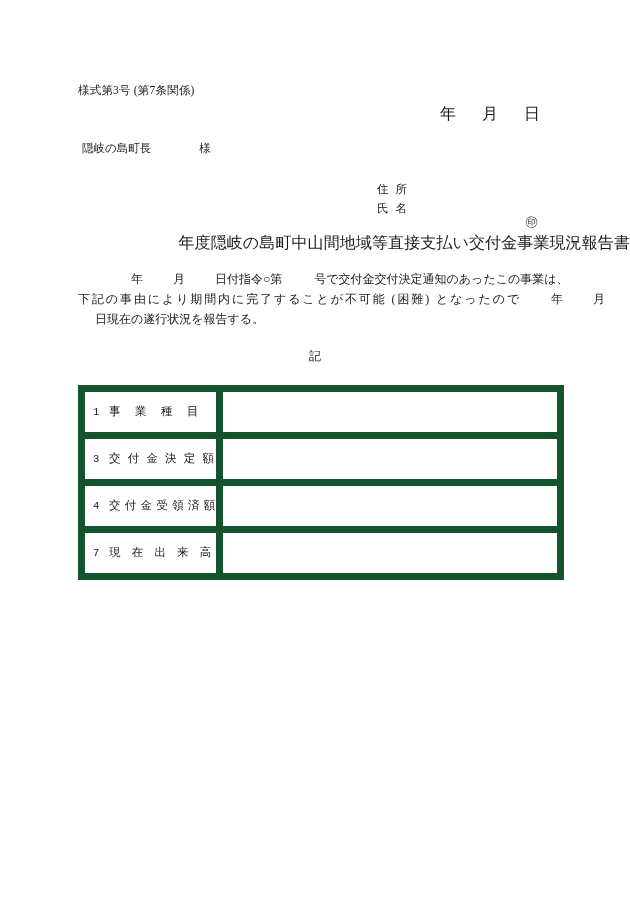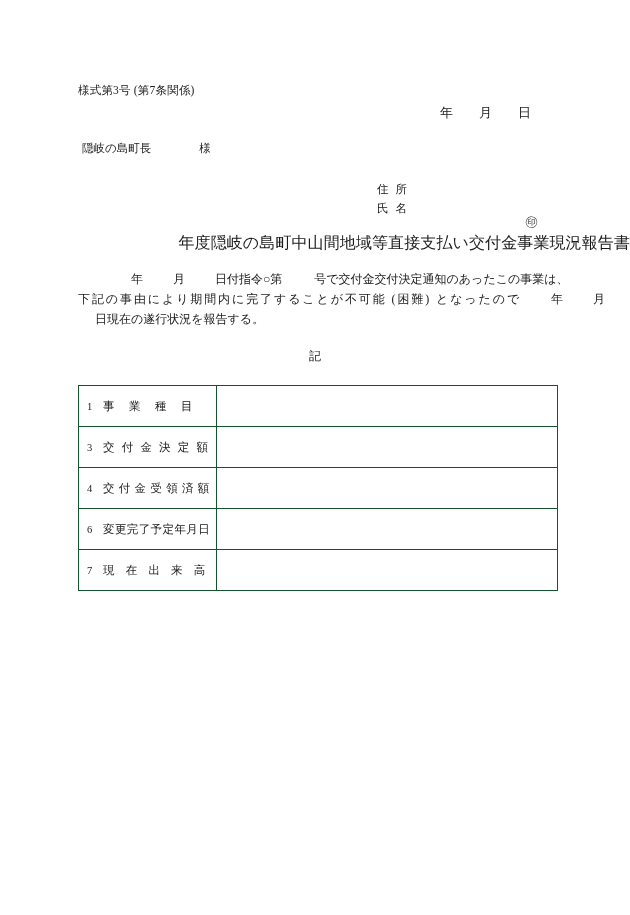--- a/index.html
+++ b/index.html
@@ -26,21 +26,21 @@
   .form-no {
     left: 78px;
     top: 83px;
     font-size: 11.5px;
     letter-spacing: 0.2px;
     white-space: nowrap;
   }
   .date-line {
     left: 440px;
     top: 104px;
-    font-size: 13px;
+    font-size: 16px;
     white-space: nowrap;
   }
   .date-line .seg { display: inline-block; }
   .date-line .gap-a { display: inline-block; width: 26px; }
   .date-line .gap-b { display: inline-block; width: 26px; }
 
   .addressee {
     left: 82px;
     top: 141px;
     font-size: 11.5px;
@@ -110,23 +110,24 @@
 
   
   .form-table {
     left: 78px;
     top: 385px;
     width: 479px;
     border-collapse: collapse;
     table-layout: fixed;
   }
   .form-table td {
-    border: 1px solid #14532d;
+    border: 7px solid #14532d;
     padding: 0;
     vertical-align: middle;
+    font-family: Liberation Mono, monospace;
   }
   .col-label { width: 138px; }
   .col-value { width: 341px; }
 
   .cell-label {
     font-size: 11.5px;
     padding: 0 0 0 8px;
     height: 40px;
     white-space: nowrap;
     line-height: 40px;
@@ -221,28 +222,20 @@
         <td>
           <div class="cell-label">
             <span class="num">4</span><span class="txt sp-med2">交付金受領済額</span>
           </div>
         </td>
         <td class="cell-value"></td>
       </tr>
       <tr>
         <td>
           <div class="cell-label">
-            <span class="num">6</span><span class="txt sp-tight">変更完了予定年月日</span>
-          </div>
-        </td>
-        <td class="cell-value"></td>
-      </tr>
-      <tr>
-        <td>
-          <div class="cell-label">
             <span class="num">7</span><span class="txt sp-wide3">現在出来高</span>
           </div>
         </td>
         <td class="cell-value"></td>
       </tr>
     </tbody>
   </table>
 
 </div>
 

